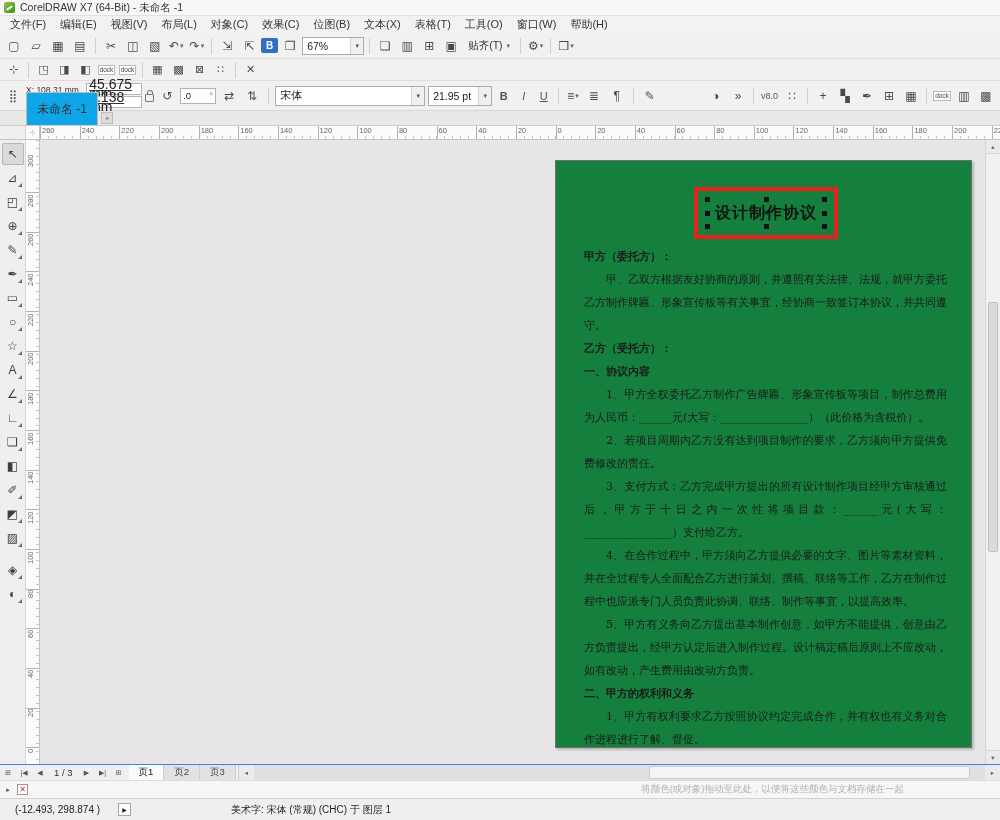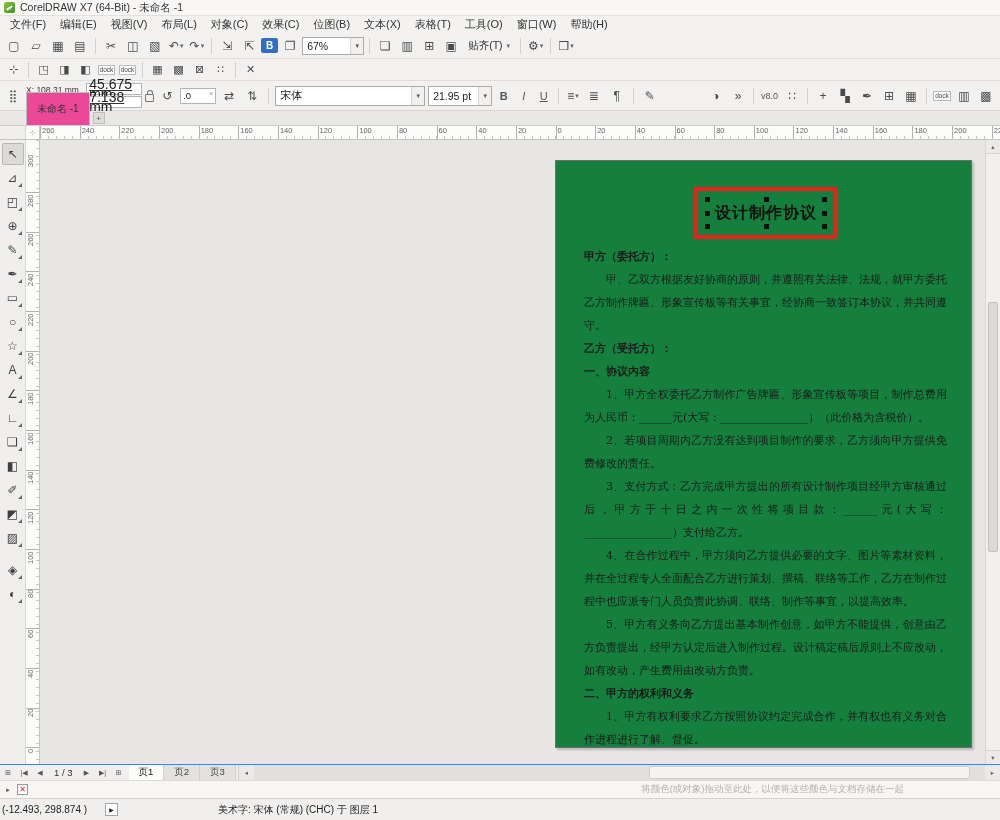--- a/index.html
+++ b/index.html
@@ -47,21 +47,21 @@
   .font-combo { width:150px; height:20px; font-size:11px; }
   .size-combo { width:64px; height:20px; font-size:10.5px; }
   .fmt { font-size:11px; color:#555; width:17px; }
   .fmt.b { font-weight:bold; }
   .fmt.i { font-style:italic; }
   .fmt.u { text-decoration:underline; }
   .pb-right { margin-left:auto; display:flex; align-items:center; gap:2px; padding-right:4px; }
 
   
   .tabbar { height:15px; background:#e9e8e6; border-bottom:1px solid #cfcdcb; display:flex; align-items:flex-end; padding-left:26px; flex:none; }
-  .doc-tab { height:14px; display:flex; align-items:center; padding:16px 10px; background:#ec4899; border:1px solid #bdbbb9; border-bottom:none; border-radius:2px 2px 0 0; font-size:10px; color:#333; }
+  .doc-tab { height:14px; display:flex; align-items:center; padding:16px 10px; background:#0ea5e9; border:1px solid #bdbbb9; border-bottom:none; border-radius:2px 2px 0 0; font-size:12px; color:#333; }
   .tab-plus { width:12px; height:12px; margin:0 0 1px 3px; background:#dddcda; border:1px solid #c0bebc; font-size:8px; display:flex; align-items:center; justify-content:center; color:#555; }
 
   
   .ruler-row { height:14px; display:flex; background:#fbfbfa; border-bottom:1px solid #c6c4c2; flex:none; }
   .ruler-gap { width:26px; flex:none; background:#f0efee; border-right:1px solid #d8d6d4; }
   .ruler-corner { width:14px; flex:none; border-right:1px solid #c6c4c2; display:flex; align-items:center; justify-content:center; font-size:7px; color:#999; }
   .hruler { flex:1; display:flex; overflow:hidden;
     background-image:repeating-linear-gradient(to right,#c8c6c4 0 1px,transparent 1px 7.93px);
     background-size:100% 3px; background-repeat:no-repeat; background-position:0 100%; }
   .hr-label { flex:0 0 39.67px; font-size:7.5px; color:#666; border-left:1px solid #b4b2b0; padding-left:1px; line-height:10px; }
@@ -113,21 +113,21 @@
   .sc-track { flex:1; position:relative; align-self:stretch; }
   .sc-thumb { position:absolute; top:1px; bottom:1px; left:54%; right:2%; background:#f5f4f2; border:1px solid #cfcdcb; border-radius:2px; }
 
   
   .palette-row { height:18px; background:#f7f6f5; border-top:1px solid #dddbd9; display:flex; align-items:center; gap:4px; padding-left:3px; flex:none; }
   .flyout-arrow { font-size:7px; color:#555; width:10px; text-align:center; }
   .no-color { width:11px; height:11px; background:#fff; border:1px solid #999; color:#d23; font-size:8px; display:flex; align-items:center; justify-content:center; line-height:1; }
   .palette-hint { margin-left:auto; margin-right:96px; font-size:9.5px; color:#b4b2b0; white-space:nowrap; }
 
   
-  .statusbar { height:22px; background:#f0efee; border-top:1px solid #d5d3d1; display:flex; align-items:center; padding-left:2px; font-size:10px; color:#222; flex:none; }
+  .statusbar { height:22px; background:#f0efee; border-top:1px solid #d5d3d1; display:flex; align-items:center; padding-left:15px; font-size:10px; color:#222; flex:none; }
   .coords { min-width:100px; white-space:nowrap; }
   .status-play { width:13px; height:13px; border:1px solid #a8a6a4; background:#fdfdfd; display:flex; align-items:center; justify-content:center; font-size:6px; color:#222; margin-left:3px; flex:none; }
   .status-info { margin-left:100px; white-space:nowrap; }
 </style>
 </head>
 <body>
 
 <div class="app">
 
   <div class="titlebar">

